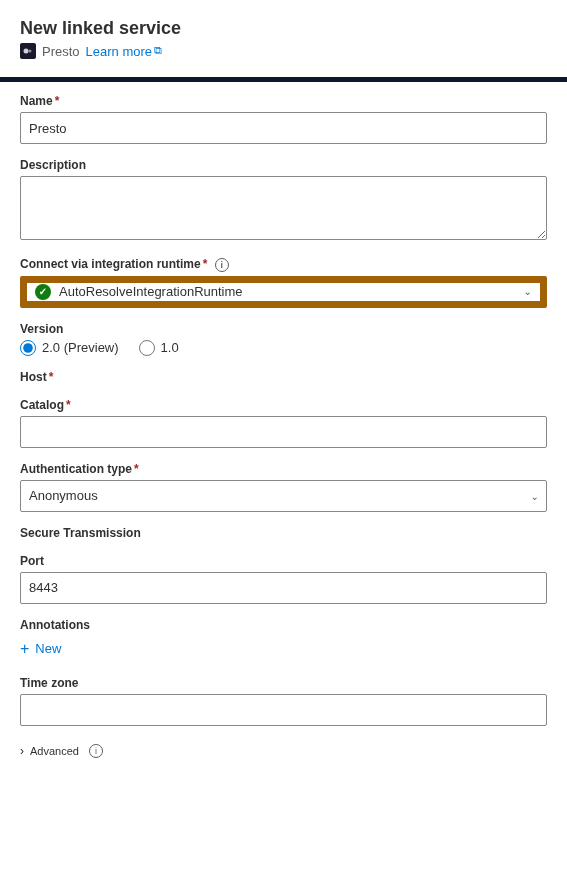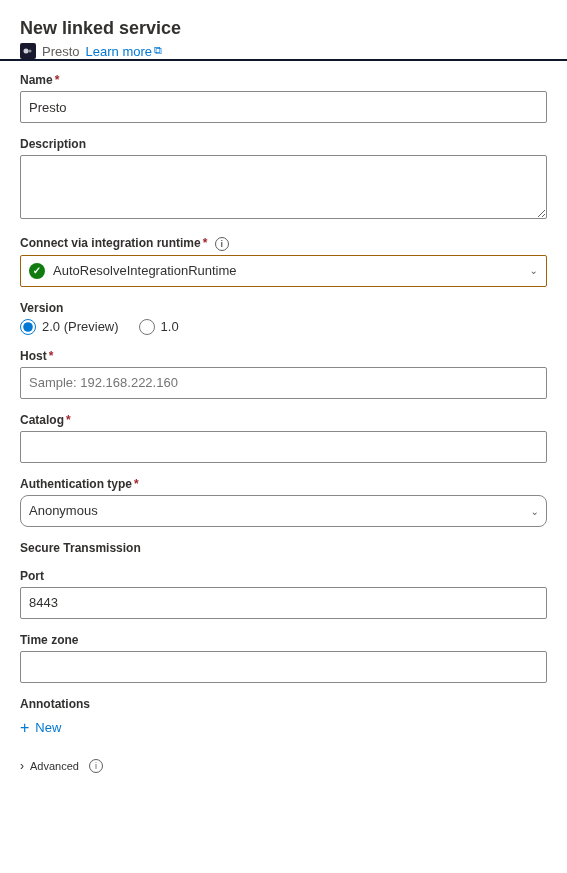--- a/index.html
+++ b/index.html
@@ -12,22 +12,22 @@
       min-height: 873px;
     }
     .panel {
       width: 567px;
       min-height: 873px;
       background: #fff;
       display: flex;
       flex-direction: column;
     }
     .panel-header {
-      padding: 18px 20px 0 20px;
-      border-bottom: 2px solid #0f172a;
+      padding: 18px 20px 18px 20px;
+      border-bottom: 5px solid #0f172a;
     }
     .panel-title {
       font-size: 18px;
       font-weight: 600;
       color: #323130;
       margin-bottom: 4px;
     }
     .panel-subtitle {
       display: flex;
       align-items: center;
@@ -111,42 +111,42 @@
       background: #fff;
     }
     .select-wrapper {
       position: relative;
       width: 100%;
     }
     .form-select {
       width: 100%;
       height: 32px;
       border: 1px solid #8a8886;
-      border-radius: 8px;
+      border-radius: 2px;
       padding: 0 30px 0 8px;
       font-size: 13px;
       color: #323130;
       outline: none;
       appearance: none;
       background: #fff;
       cursor: pointer;
     }
     .select-arrow {
       position: absolute;
       right: 8px;
       top: 50%;
       transform: translateY(-50%);
       pointer-events: none;
       color: #605e5c;
       font-size: 10px;
     }
     .runtime-select-wrapper {
       display: flex;
       align-items: center;
-      border: 1px solid #a16207;
+      border: 7px solid #a16207;
       border-radius: 2px;
       background: #fff;
       height: 32px;
       padding: 0 8px;
       cursor: pointer;
     }
     .runtime-check {
       width: 16px;
       height: 16px;
       border-radius: 50%;
@@ -310,21 +310,20 @@
           <input type="radio" class="radio-input" name="version" value="1.0" style="">
           <span class="radio-label">1.0</span>
         </label>
       </div>
     </div>
 
     <div class="form-group">
       <label class="form-label">
         <span>Host</span><span class="required-star">*</span>
       </label>
-      <input type="text" class="form-input" placeholder="Sample: 192.168.222.160" style="">
     </div>
 
     <div class="form-group">
       <label class="form-label">
         <span>Catalog</span><span class="required-star">*</span>
       </label>
       <input type="text" class="form-input" value="" style="">
     </div>
 
     <div class="form-group">
@@ -344,32 +343,32 @@
       <label class="form-label">Secure Transmission</label>
 
     </div>
 
     <div class="form-group">
       <label class="form-label">Port</label>
       <input type="text" class="form-input" value="8443" style="">
     </div>
 
     <div class="form-group">
-      <label class="form-label">Time zone</label>
-      <input type="text" class="form-input" value="" style="">
-    </div>
-
-    <div class="form-group">
       <label class="form-label">Annotations</label>
       <div class="annotations-new">
         <span class="plus-icon">+</span>
         <span>New</span>
       </div>
     </div>
 
+    <div class="form-group">
+      <label class="form-label">Time zone</label>
+      <input type="text" class="form-input" value="" style="">
+    </div>
+
     <div class="advanced-row">
       <span class="chevron-right">›</span>
       <span class="advanced-label">Advanced</span>
       <span class="info-icon">i</span>
     </div>
 
   </div>
 
 </div>
 

